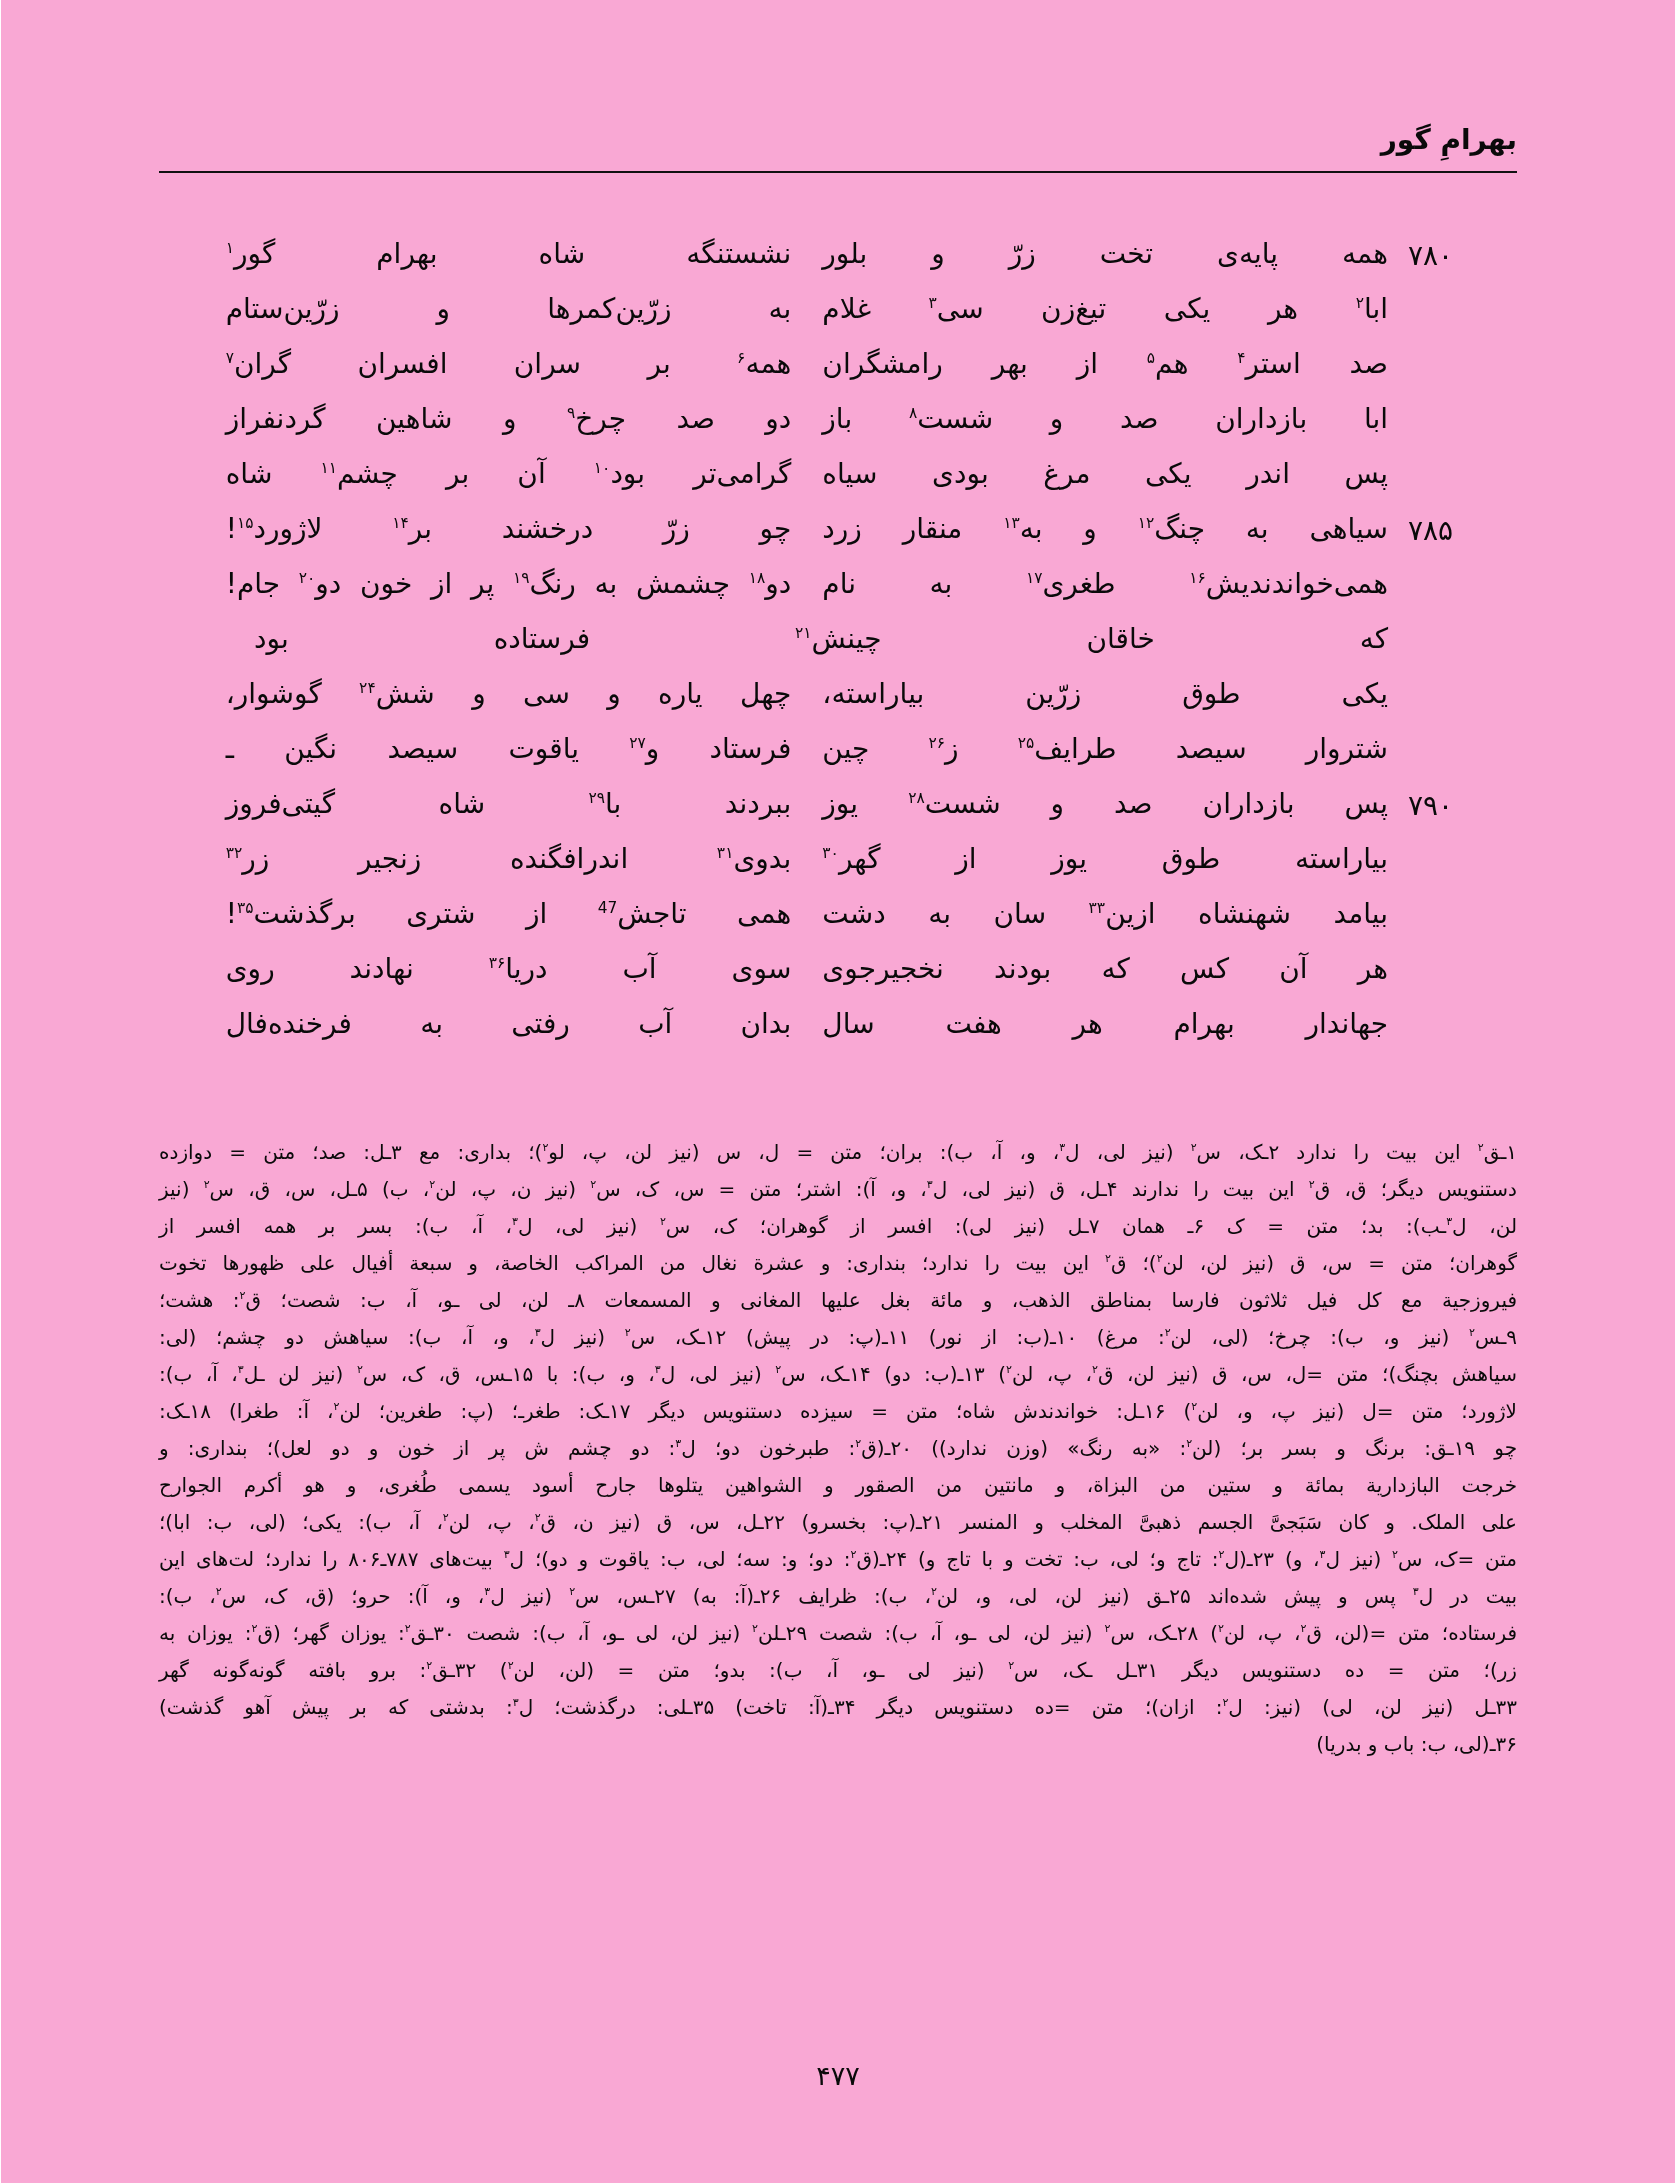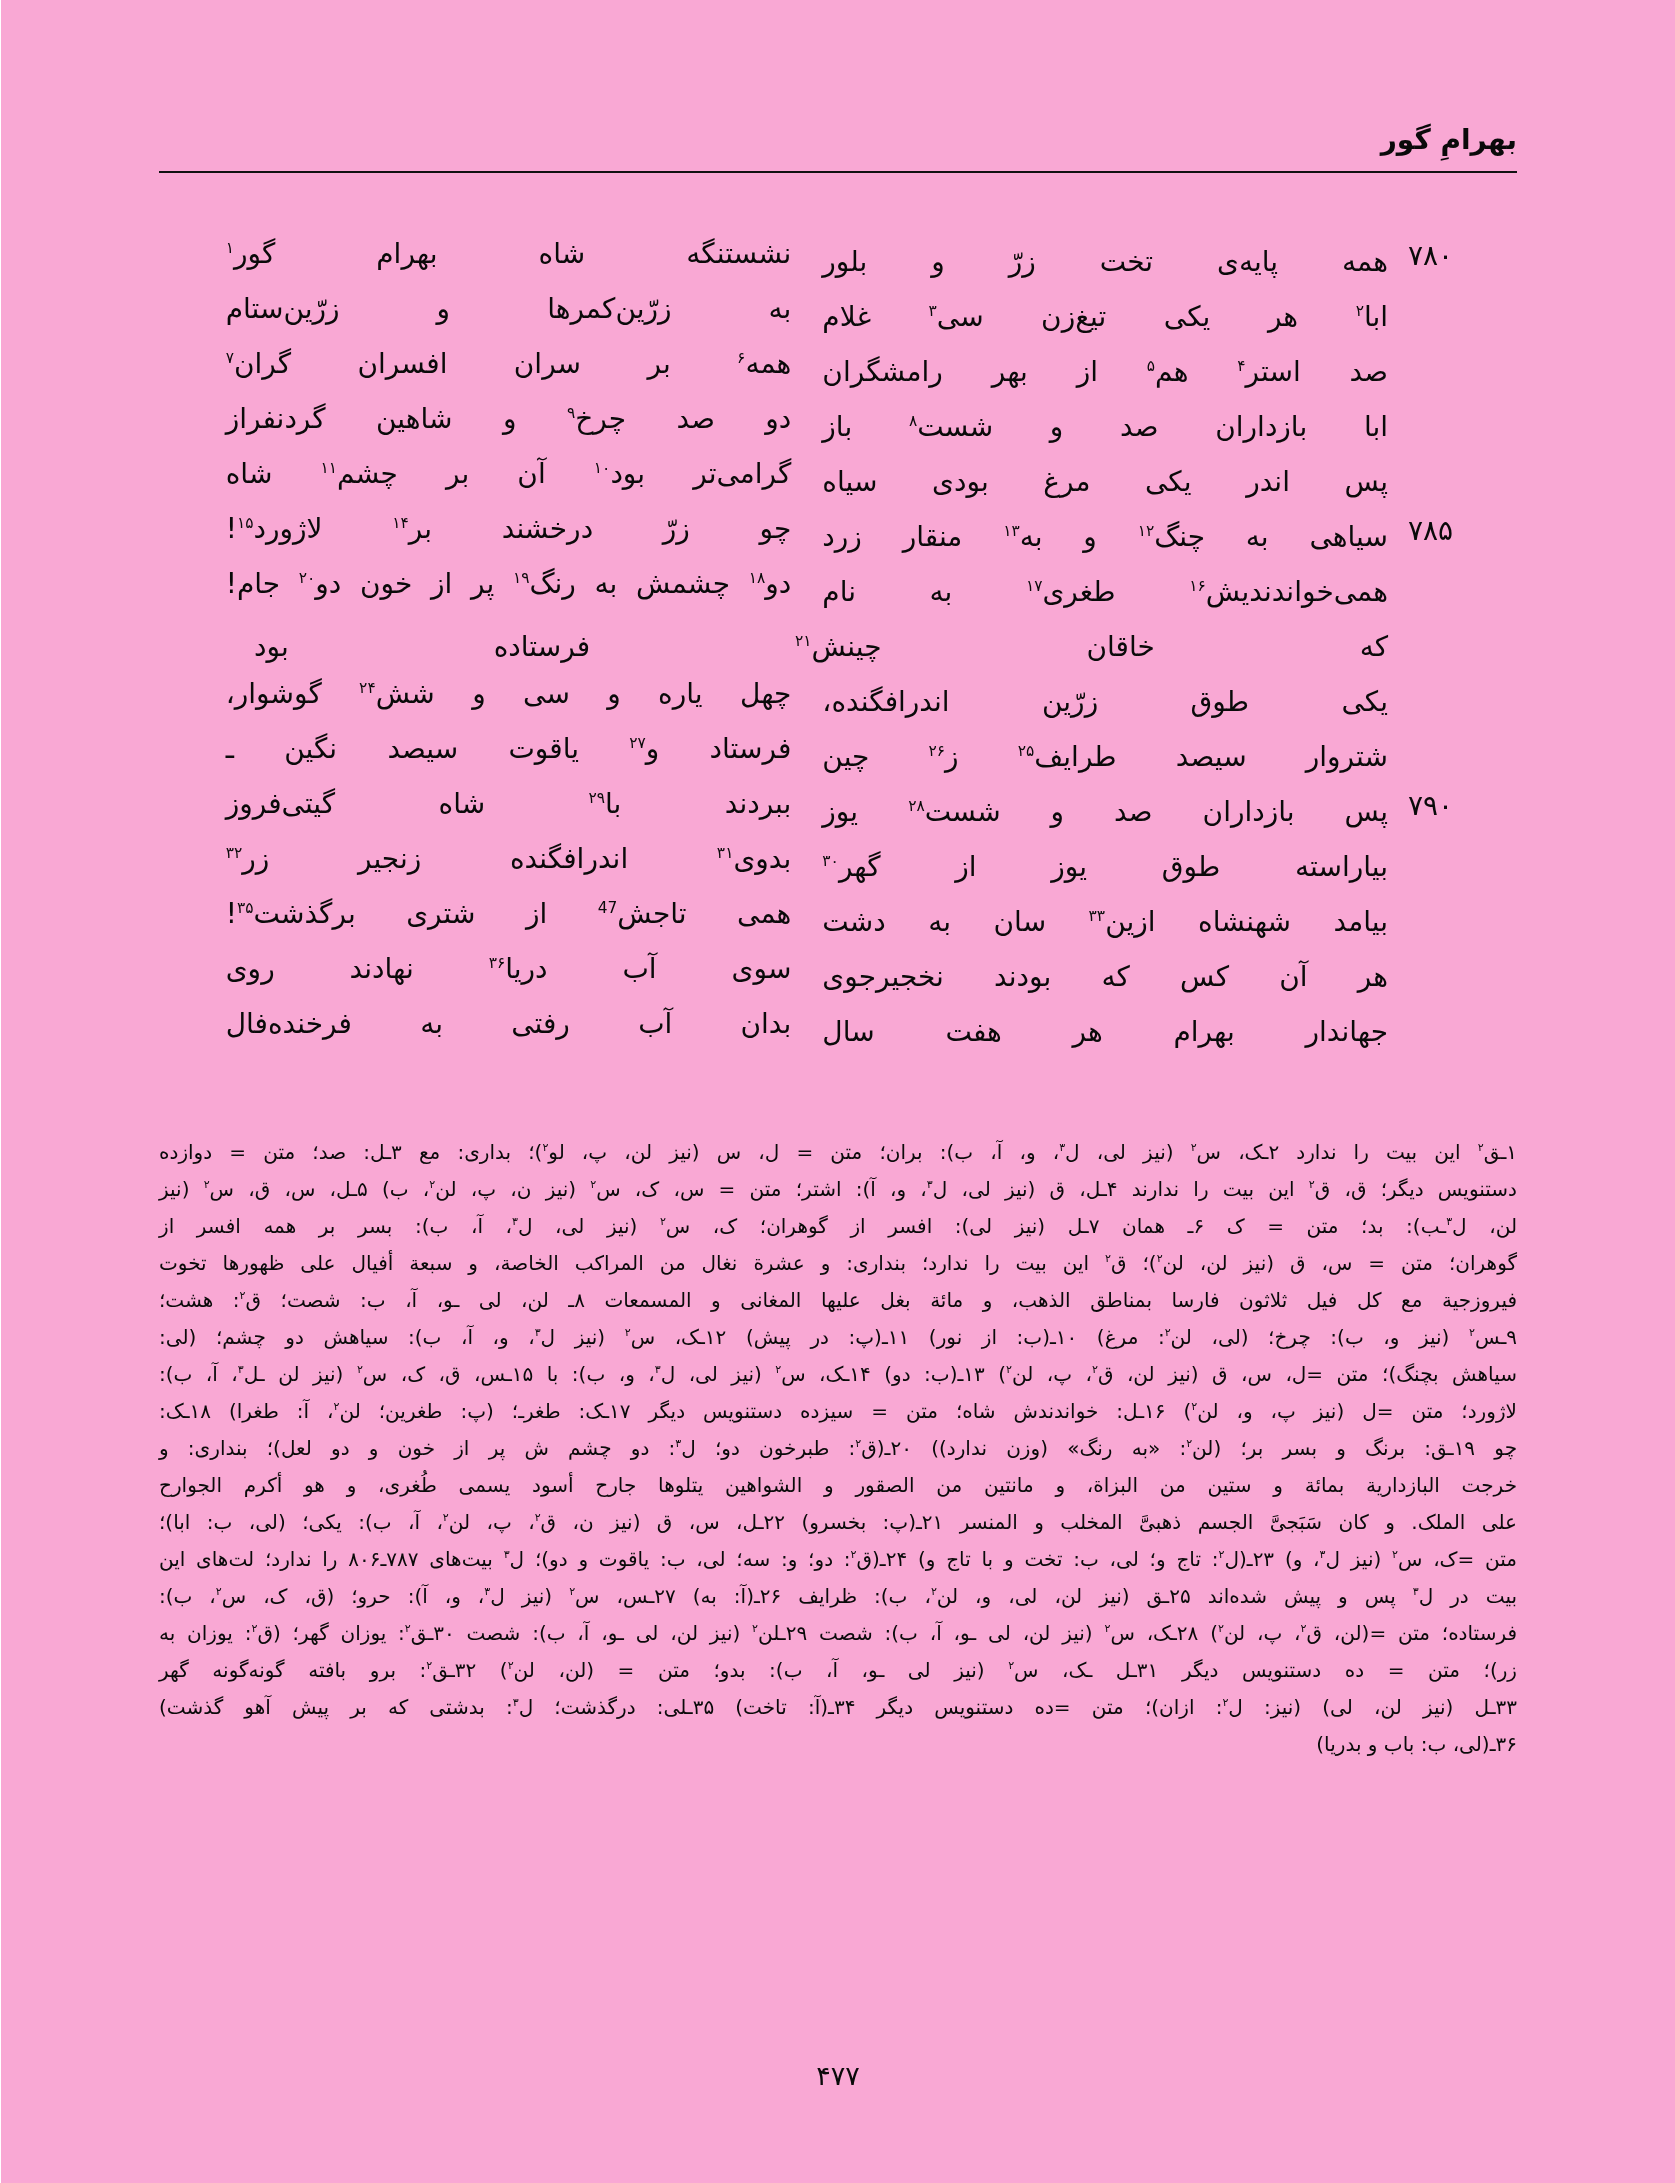--- a/index.html
+++ b/index.html
@@ -88,21 +88,20 @@
     font-size: 28px;
     line-height: 1.08;
     padding-top: 2.7px;
     white-space: nowrap;
     overflow: visible;
   }
   .mesra-a {
     text-align: justify;
     text-align-last: justify;
     padding-left: 31px;
-    margin-top: 8px;
   }
   .mesra-b {
     text-align: justify;
     text-align-last: justify;
     padding-left: 2.7px;
   }
   
   .hemistich > span.j {
     display: inline-block;
     width: 100%;
@@ -191,21 +190,21 @@
         <div class="bayt-number"></div>
         <div class="hemistich mesra-a"><span class="j">همی‌خواندندیش<sup>۱۶</sup> طغری<sup>۱۷</sup> به نام</span></div>
         <div class="hemistich mesra-b"><span class="j">دو<sup>۱۸</sup> چشمش به رنگ<sup>۱۹</sup> پر از خون دو<sup>۲۰</sup> جام!</span></div>
       </div>
       <div class="verse-row">
         <div class="bayt-number"></div>
         <div class="hemistich mesra-a"><span class="j">که خاقان چینش<sup>۲۱</sup> فرستاده بود</span></div>
       </div>
       <div class="verse-row">
         <div class="bayt-number"></div>
-        <div class="hemistich mesra-a"><span class="j">یکی طوق زرّین اندرافگنده،</span></div>
+        <div class="hemistich mesra-a"><span class="j">یکی طوق زرّین بیاراسته،</span></div>
         <div class="hemistich mesra-b"><span class="j">چهل یاره و سی و شش<sup>۲۴</sup> گوشوار،</span></div>
       </div>
       <div class="verse-row">
         <div class="bayt-number"></div>
         <div class="hemistich mesra-a"><span class="j">شتروار سیصد طرایف<sup>۲۵</sup> ز<sup>۲۶</sup> چین</span></div>
         <div class="hemistich mesra-b"><span class="j">فرستاد و<sup>۲۷</sup> یاقوت سیصد نگین ـ</span></div>
       </div>
       <div class="verse-row">
         <div class="bayt-number">۷۹۰</div>
         <div class="hemistich mesra-a"><span class="j">پس بازداران صد و شست<sup>۲۸</sup> یوز</span></div>

